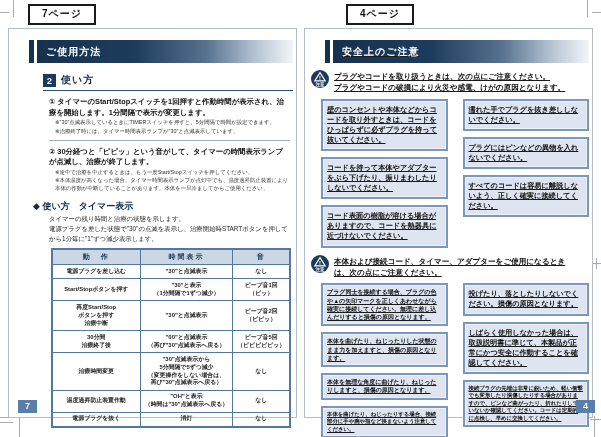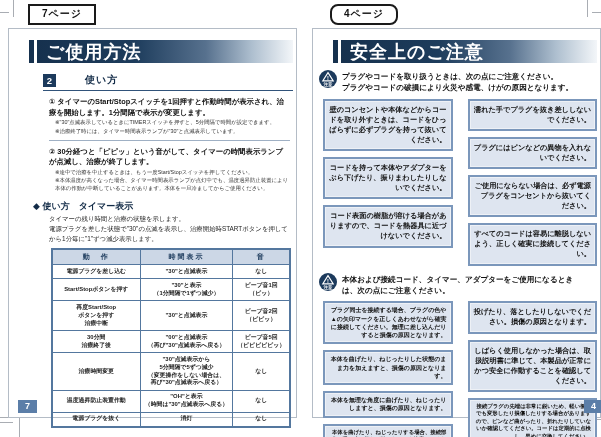--- a/index.html
+++ b/index.html
@@ -6,33 +6,33 @@
   #sheet{position:relative;width:601px;height:437px;background:#ffffff;overflow:hidden;
          font-family:"Liberation Sans","DejaVu Sans",sans-serif;color:#1a1a1a;}
   
   .crop{position:absolute;background:#a9adb3;}
   
   .tab{position:absolute;top:4px;background:#fff;border:2px solid #1a1a1a;
        font-weight:bold;font-size:10px;padding:1px 12px 2px;letter-spacing:1px;color:#111;}
   
   .page{position:absolute;top:28px;width:287px;height:388px;border:1px solid #b4bcc6;background:#fff;}
   #page-left{left:8px;}
-  #page-right{left:312px;}
+  #page-right{left:304px;text-decoration:underline;}
   
   .titlebar{display:flex;height:23px;margin:11px 3px 0 20px;}
   .titlebar .accent{width:5px;background:#16314e;margin-right:3px;}
   .titlebar .bar{flex:1;display:flex;align-items:center;
       background:linear-gradient(90deg,#16314e 0%,#1d3c5c 38%,#57718e 66%,#aebfcf 84%,#f3f6f9 100%);
-      color:#fff;font-weight:bold;font-size:18px;padding-left:9px;letter-spacing:1px;}
+      color:#fff;font-weight:bold;font-size:10px;padding-left:9px;letter-spacing:1px;}
   
   .section-head{display:flex;align-items:center;margin:10px 3px 0 34px;
       border-bottom:1.5px solid #31537a;padding-bottom:3px;}
   .section-num{width:13px;height:13px;background:#1c3a5c;color:#fff;font-weight:bold;
       font-size:9.5px;text-align:center;line-height:13px;margin-right:5px;}
-  .section-title{font-weight:bold;font-size:10px;color:#122b47;letter-spacing:1px;margin-left:24px;}
+  .section-title{font-weight:bold;font-size:10px;color:#122b47;letter-spacing:1px;}
   
   .item{margin:6px 6px 0 40px;}
   .item .main{font-weight:bold;font-size:7.4px;line-height:1.45;color:#111;}
   .item .note{font-size:5.4px;line-height:1.5;color:#333;margin-left:6px;}
   .rule{height:1px;background:#9fb0c4;margin:5px 6px 0 40px;}
   
   .subhead{margin:8px 0 1px 24px;font-weight:bold;font-size:9px;color:#122b47;}
   .subintro{margin:0 8px 0 40px;font-size:6.4px;line-height:1.5;color:#222;}
   
   .ttable{border-collapse:collapse;margin:5px 0 0 42px;width:240px;border:2px solid #54779e;}
@@ -43,21 +43,21 @@
   
   .pagenum{position:absolute;width:19px;height:13px;background:#5b7ea8;color:#fff;
       font-weight:bold;font-size:9px;text-align:center;line-height:13px;}
   #page-left .pagenum{left:9px;bottom:4px;}
   #page-right .pagenum{right:-3px;bottom:4px;}
   
   .caution{display:flex;align-items:flex-start;margin:7px 20px 0 6px;}
   .caution svg{flex:0 0 auto;margin-right:5px;}
   .caution .ctext{font-weight:bold;font-size:7.6px;line-height:1.5;color:#111;
       white-space:pre-line;padding-top:1px;}
-  .boxgrid{display:flex;margin:5px 3px 0 10px;gap:15px;text-align:right;}
+  .boxgrid{display:flex;margin:5px 3px 0 16px;gap:15px;}
   .boxcol{display:flex;flex-direction:column;gap:6px;width:136px;}
   .sbox{border:2px solid #7b97bb;background:#dee5f0;box-shadow:0 0 0 1px #eef1f6 inset;
       padding:4px 4px;font-weight:bold;font-size:7.2px;line-height:1.4;color:#111;}
   .sbox.sm{font-size:6px;line-height:1.38;padding:3px 4px;}
   .sbox.xs{font-size:5.4px;line-height:1.38;padding:3px 4px;}
 </style>
 </head>
 <body>
 
 <div id="sheet">
@@ -68,21 +68,21 @@
   <div class="crop" style="right:0;top:12px;width:9px;height:1px;"></div>
   <div class="crop" style="left:19px;bottom:0;width:1px;height:21px;"></div>
   <div class="crop" style="left:0;bottom:19px;width:13px;height:1px;"></div>
   <div class="crop" style="left:0;bottom:14px;width:13px;height:1px;"></div>
   <div class="crop" style="right:6px;bottom:0;width:1px;height:21px;"></div>
   <div class="crop" style="right:0;bottom:17px;width:11px;height:1px;"></div>
   <div class="crop" style="right:0;top:263px;width:9px;height:1px;"></div>
   <div class="crop" style="right:4px;top:258px;width:1px;height:11px;"></div>
 
   <div class="tab" style="left:28px;">7ページ</div>
-  <div class="tab" style="left:330px;border-radius:8px;">4ページ</div>
+  <div class="tab" style="left:346px;">4ページ</div>
 
   <div class="page" id="page-left">
 
     <div class="titlebar">
       <div class="accent"></div>
       <div class="bar">ご使用方法</div>
     </div>
 
     <div class="section-head">
       <div class="section-num">2</div>
@@ -189,21 +189,20 @@
 
     <div class="boxgrid">
       <div class="boxcol">
         <div class="sbox">壁のコンセントや本体などからコードを取り外すときは、コードをひっぱらずに必ずプラグを持って抜いてください。</div>
         <div class="sbox">コードを持って本体やアダプターをぶら下げたり、振りまわしたりしないでください。</div>
         <div class="sbox">コード表面の樹脂が溶ける場合がありますので、コードを熱器具に近づけないでください。</div>
       </div>
       <div class="boxcol">
         <div class="sbox">濡れた手でプラグを抜き差ししないでください。</div>
         <div class="sbox">プラグにはピンなどの異物を入れないでください。</div>
-        <div class="sbox">ご使用にならない場合は、必ず電源プラグをコンセントから抜いてください。</div>
         <div class="sbox">すべてのコードは容易に離脱しないよう、正しく確実に接続してください。</div>
       </div>
     </div>
 
     <div class="caution">
       <svg width="18" height="18" viewBox="0 0 24 24">
         <circle cx="12" cy="12" r="12" fill="#1c3a5c"></circle>
         <path d="M12 3.5 L19 14.5 H5 Z" fill="none" stroke="#ffffff" stroke-width="1.5"></path>
         <text x="12" y="13.6" font-size="7.5" fill="#ffffff" text-anchor="middle" font-weight="bold">!</text>
         <text x="12" y="21.5" font-size="6" fill="#ffffff" text-anchor="middle" font-weight="bold">注意</text>

